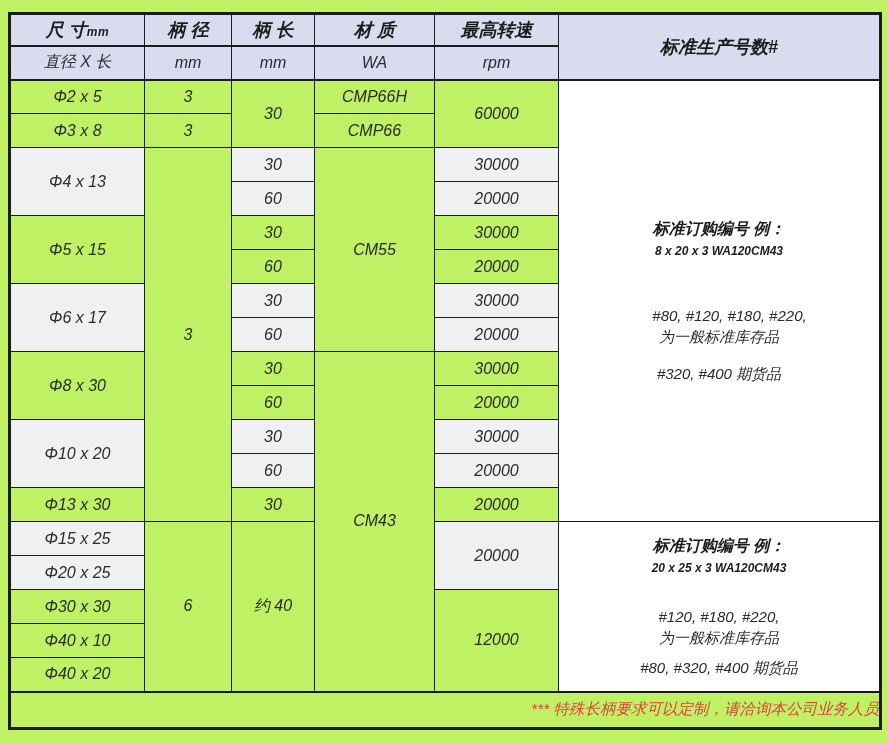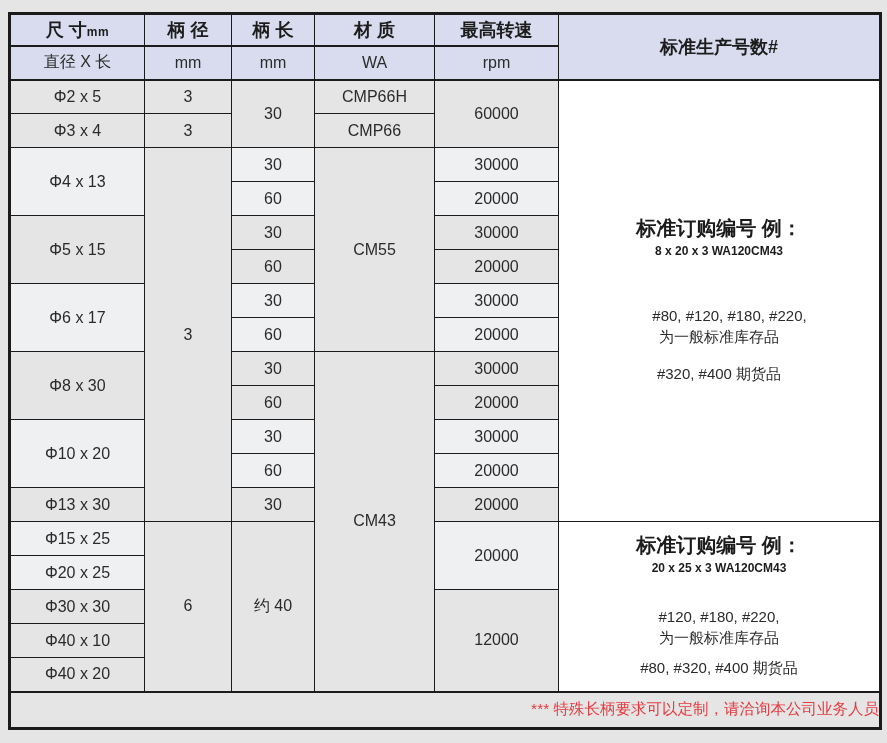--- a/index.html
+++ b/index.html
@@ -7,22 +7,23 @@
     padding: 0;
     background: #ffffff;
     width: 887px;
     height: 743px;
     font-family: "Liberation Sans", "DejaVu Sans", sans-serif;
   }
   .page {
     position: relative;
     width: 887px;
     height: 743px;
-    background: #e5e5e5;
+    background: #bef264;
     overflow: hidden;
+    font-style: italic;
   }
   table.spec {
     position: absolute;
     left: 8px;
     top: 12px;
     width: 871px;
     border-collapse: collapse;
     table-layout: fixed;
     border: 3px solid #1b1b1b;
   }
@@ -59,21 +60,21 @@
     letter-spacing: 0.5px;
   }
   td.g { background: #eff0f1; }
   td.note {
     background: #ffffff;
     vertical-align: middle;
     padding: 0 6px;
   }
   .note-title {
     font-weight: bold;
-    font-size: 20px;
+    font-size: 16px;
     color: #1c1c1c;
     line-height: 23px;
   }
   .note-example {
     font-weight: bold;
     font-size: 12px;
     color: #1c1c1c;
     line-height: 23px;
   }
   .note-line {
@@ -135,21 +136,21 @@
       <td rowspan="13" class="note note1">
         <div class="note-title">标准订购编号 例：</div>
         <div class="note-example">8 x 20 x 3 WA120CM43</div>
         <div class="note-line gap-a">#80, #120, #180, #220,</div>
         <div class="note-line">为一般标准库存品</div>
         <div class="note-line gap-b">#320, #400 期货品</div>
       </td>
     </tr>
 
     <tr class="dr">
-      <td>Φ3 x 4</td>
+      <td>Φ3 x 8</td>
       <td>3</td>
       <td>CMP66</td>
     </tr>
 
     <tr class="dr">
       <td rowspan="2" class="g">Φ4 x 13</td>
       <td rowspan="11">3</td>
       <td class="g">30</td>
       <td rowspan="6">CM55</td>
       <td class="g">30000</td>

